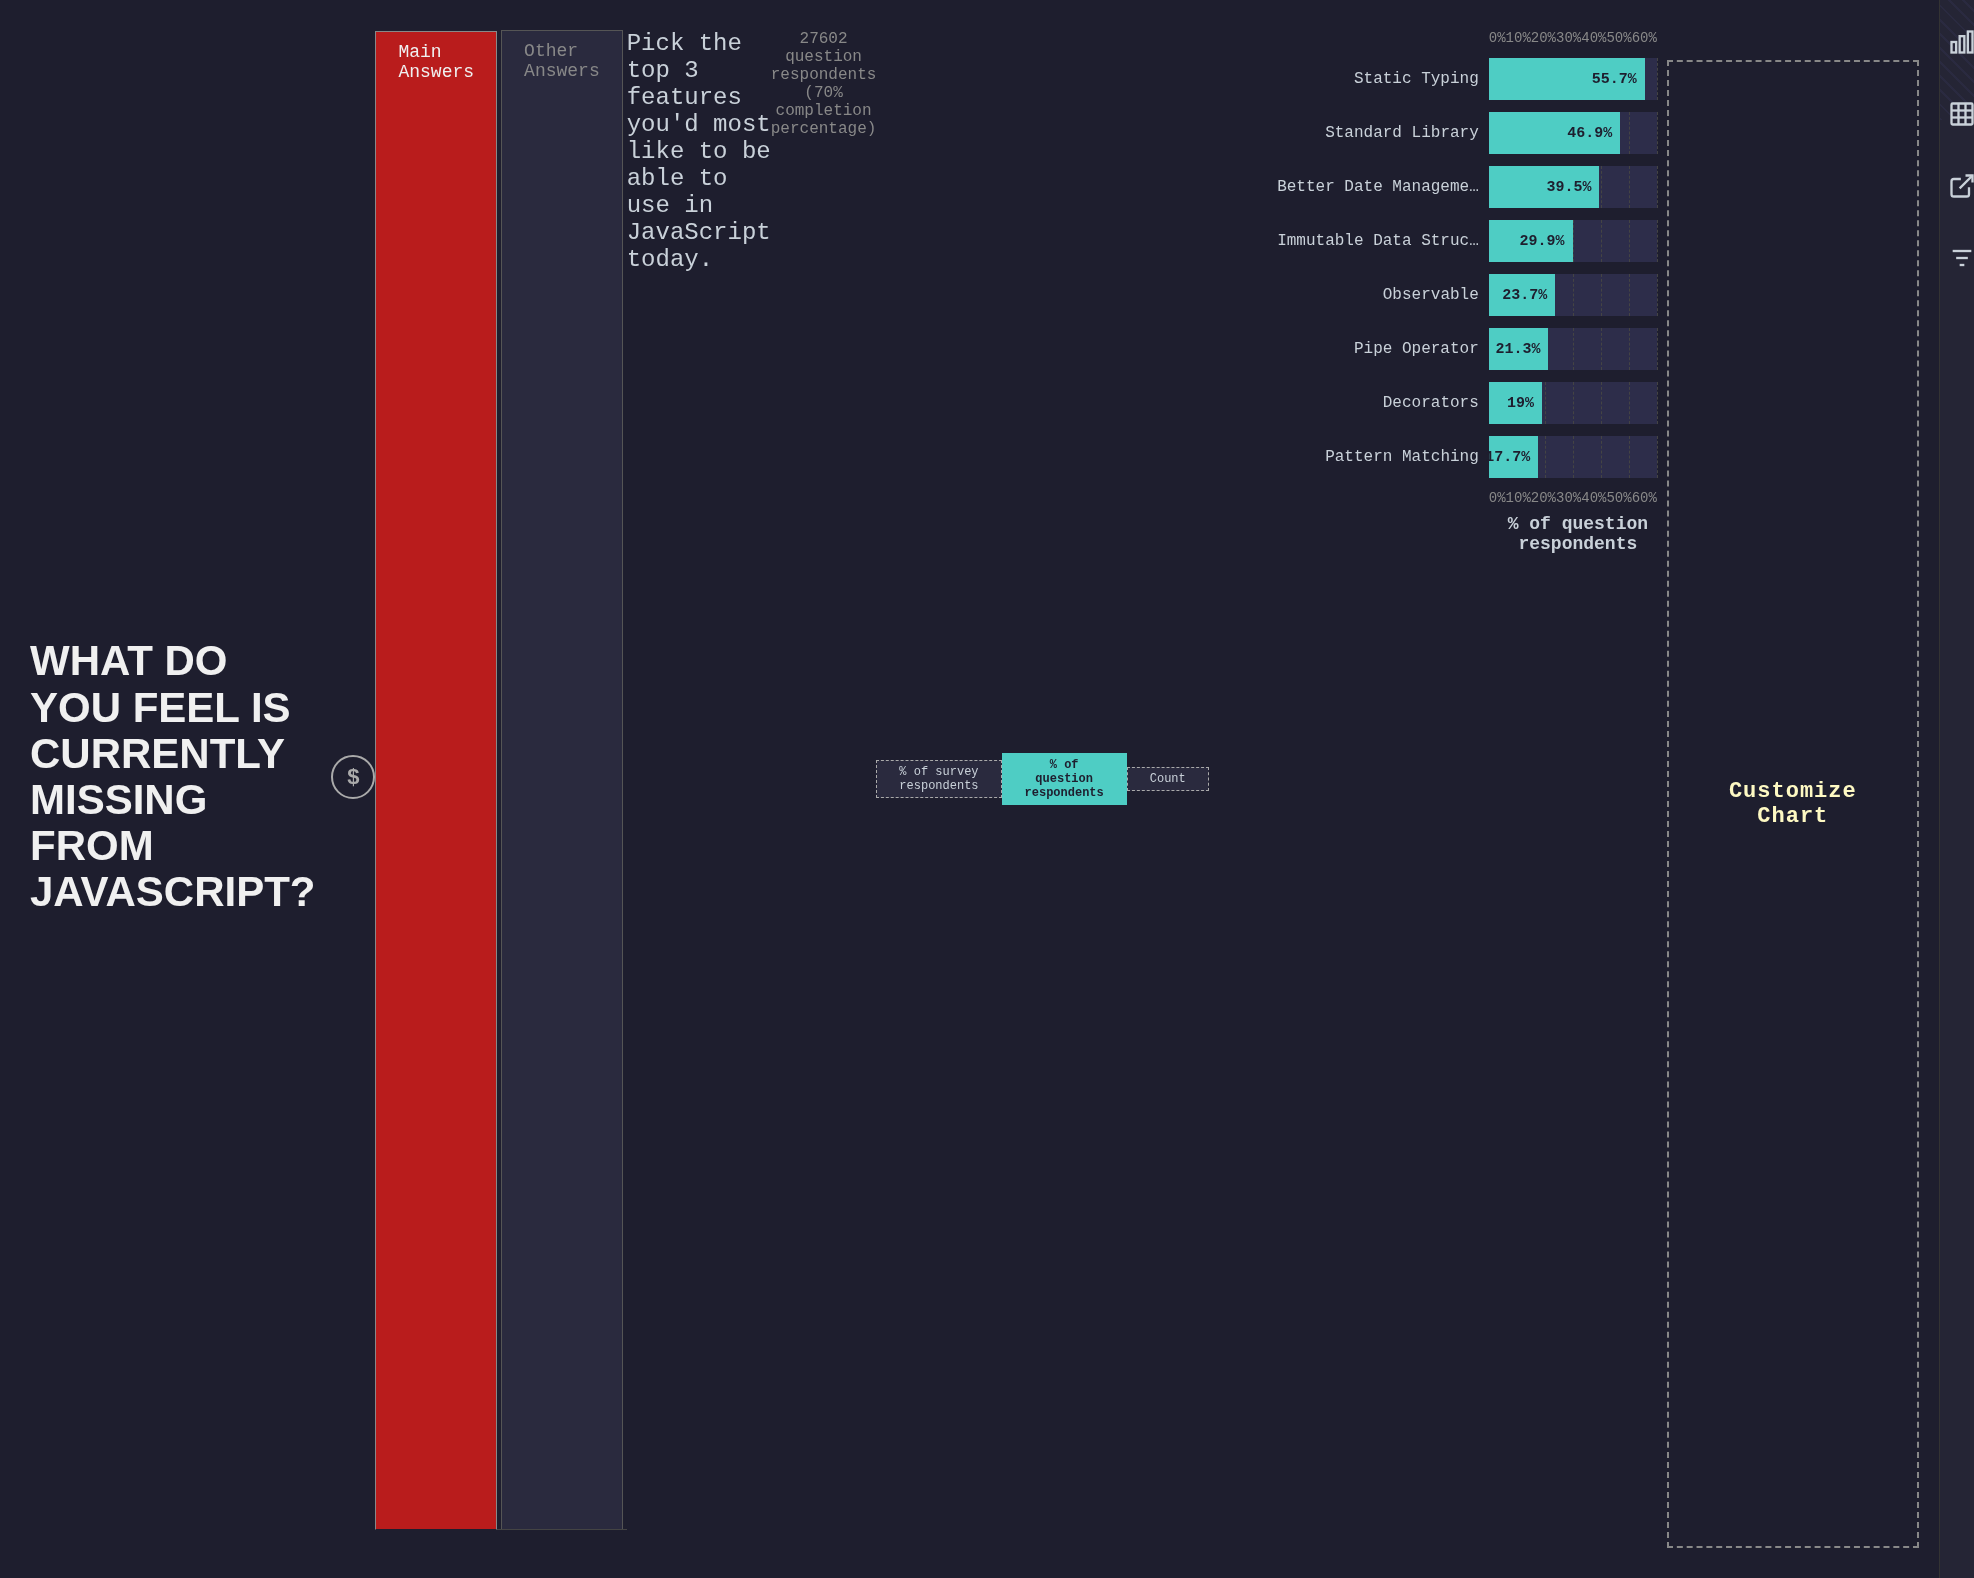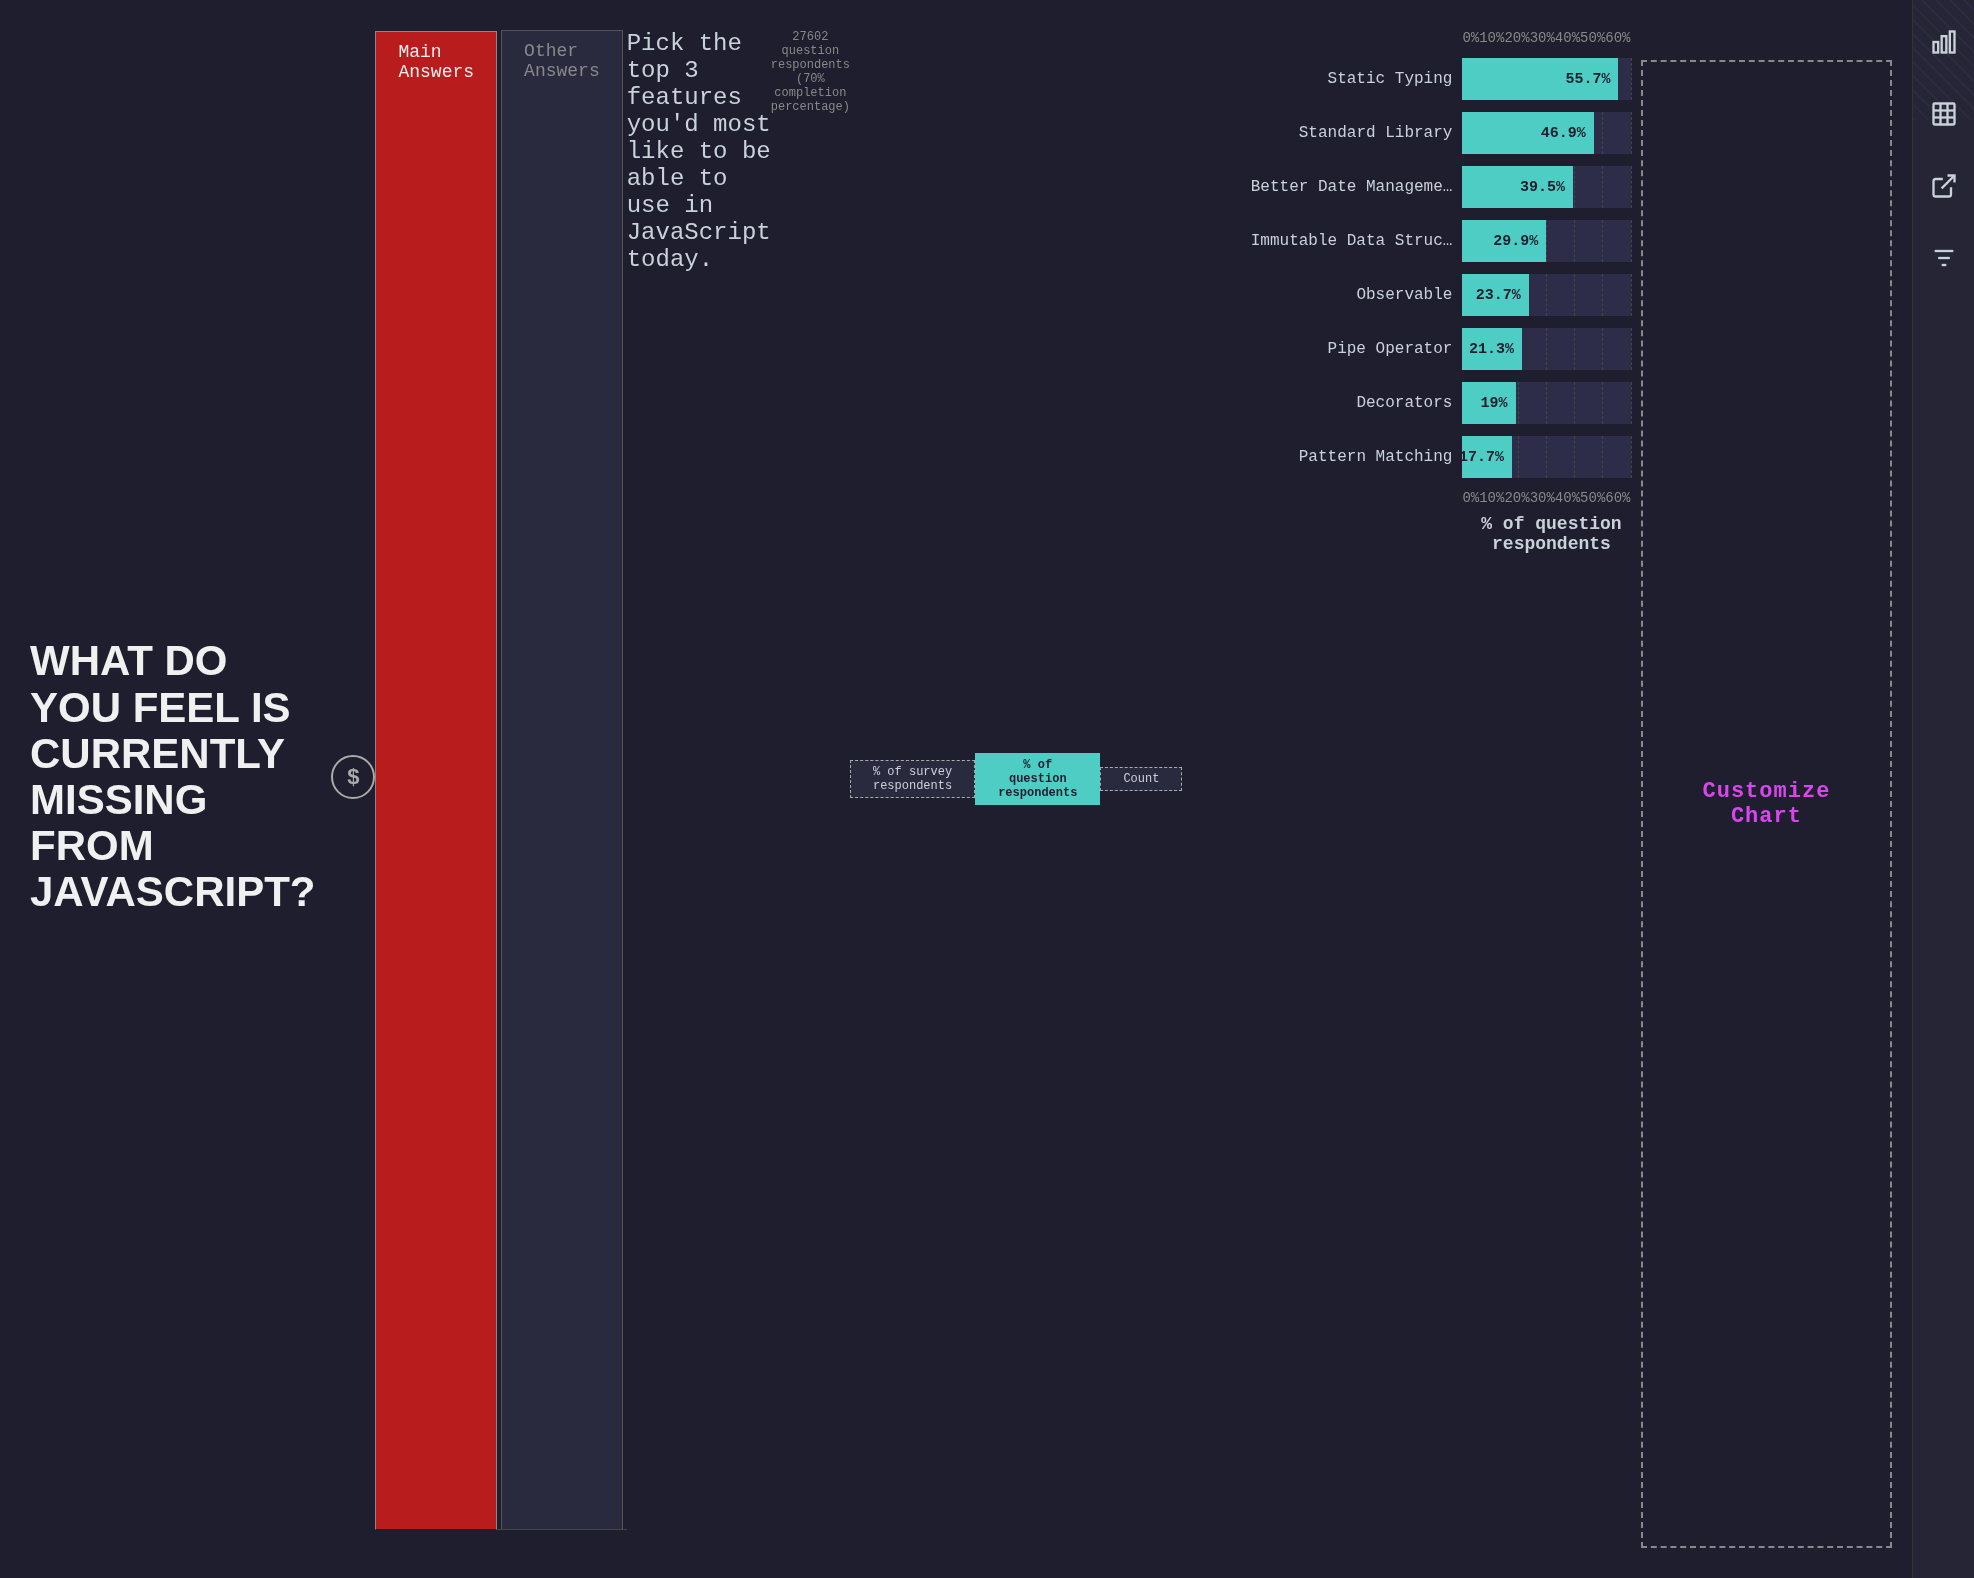--- a/index.html
+++ b/index.html
@@ -74,21 +74,21 @@
     }
     .subtitle {
       font-size: 24px;
       color: #c9d1d9;
       margin-bottom: 16px;
       font-family: 'Courier New', Courier, monospace;
     }
     .respondents-info {
       text-align: center;
       color: #888;
-      font-size: 12px;
+      font-size: 16px;
       font-family: 'Courier New', Courier, monospace;
       margin-bottom: 10px;
     }
     .toggle-row {
       display: flex;
       justify-content: center;
       align-items: center;
       gap: 0;
       margin-bottom: 20px;
     }
@@ -196,21 +196,21 @@
       margin-left: 280px;
     }
     .customize-btn-row {
       display: flex;
       justify-content: center;
       margin-top: 30px;
     }
     .customize-btn {
       border: 2px dashed #888;
       background: transparent;
-      color: #d946ef;
+      color: #fef9c3;
       font-family: 'Courier New', Courier, monospace;
       font-size: 22px;
       font-weight: bold;
       padding: 20px 60px;
       cursor: pointer;
       letter-spacing: 1px;
     }
     
     .sidebar {
       width: 72px;

